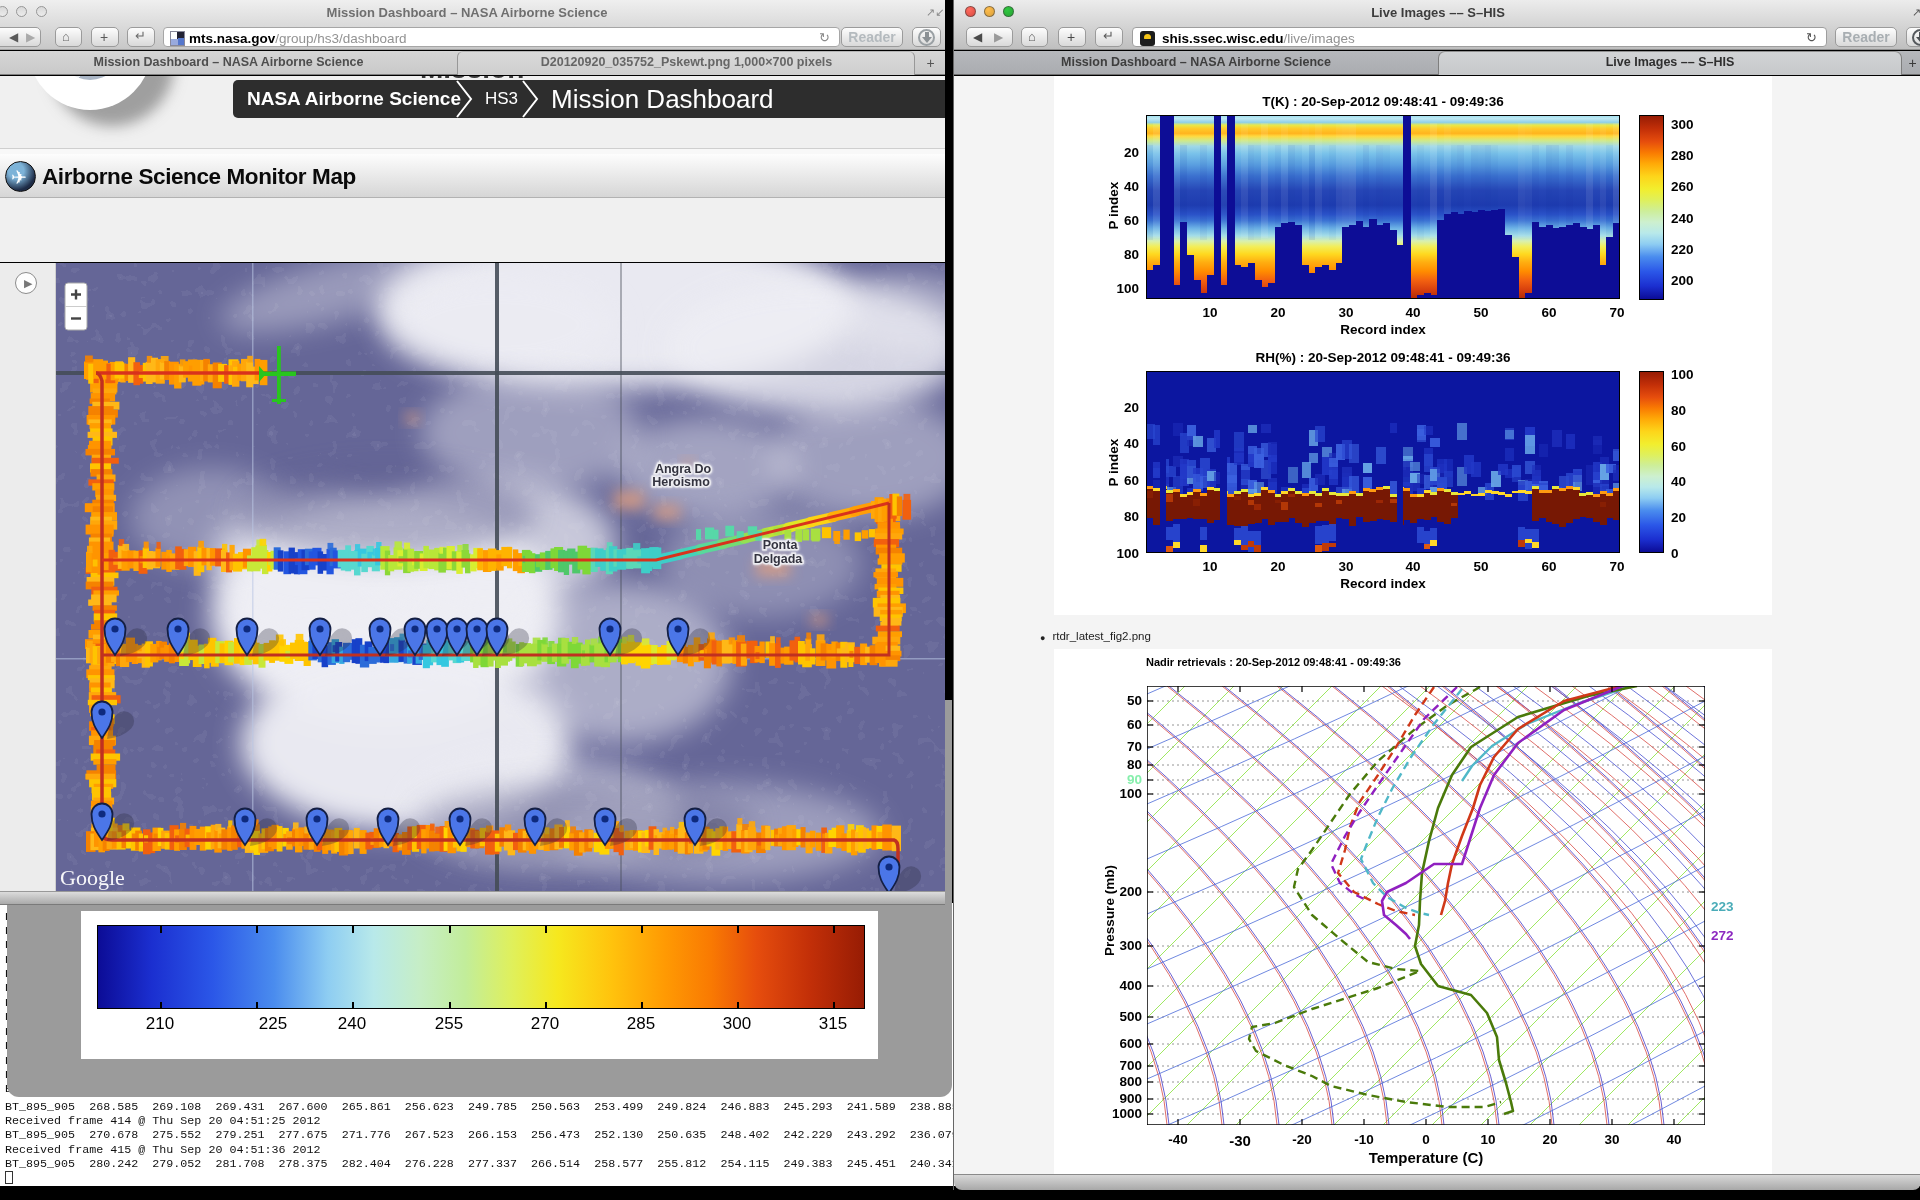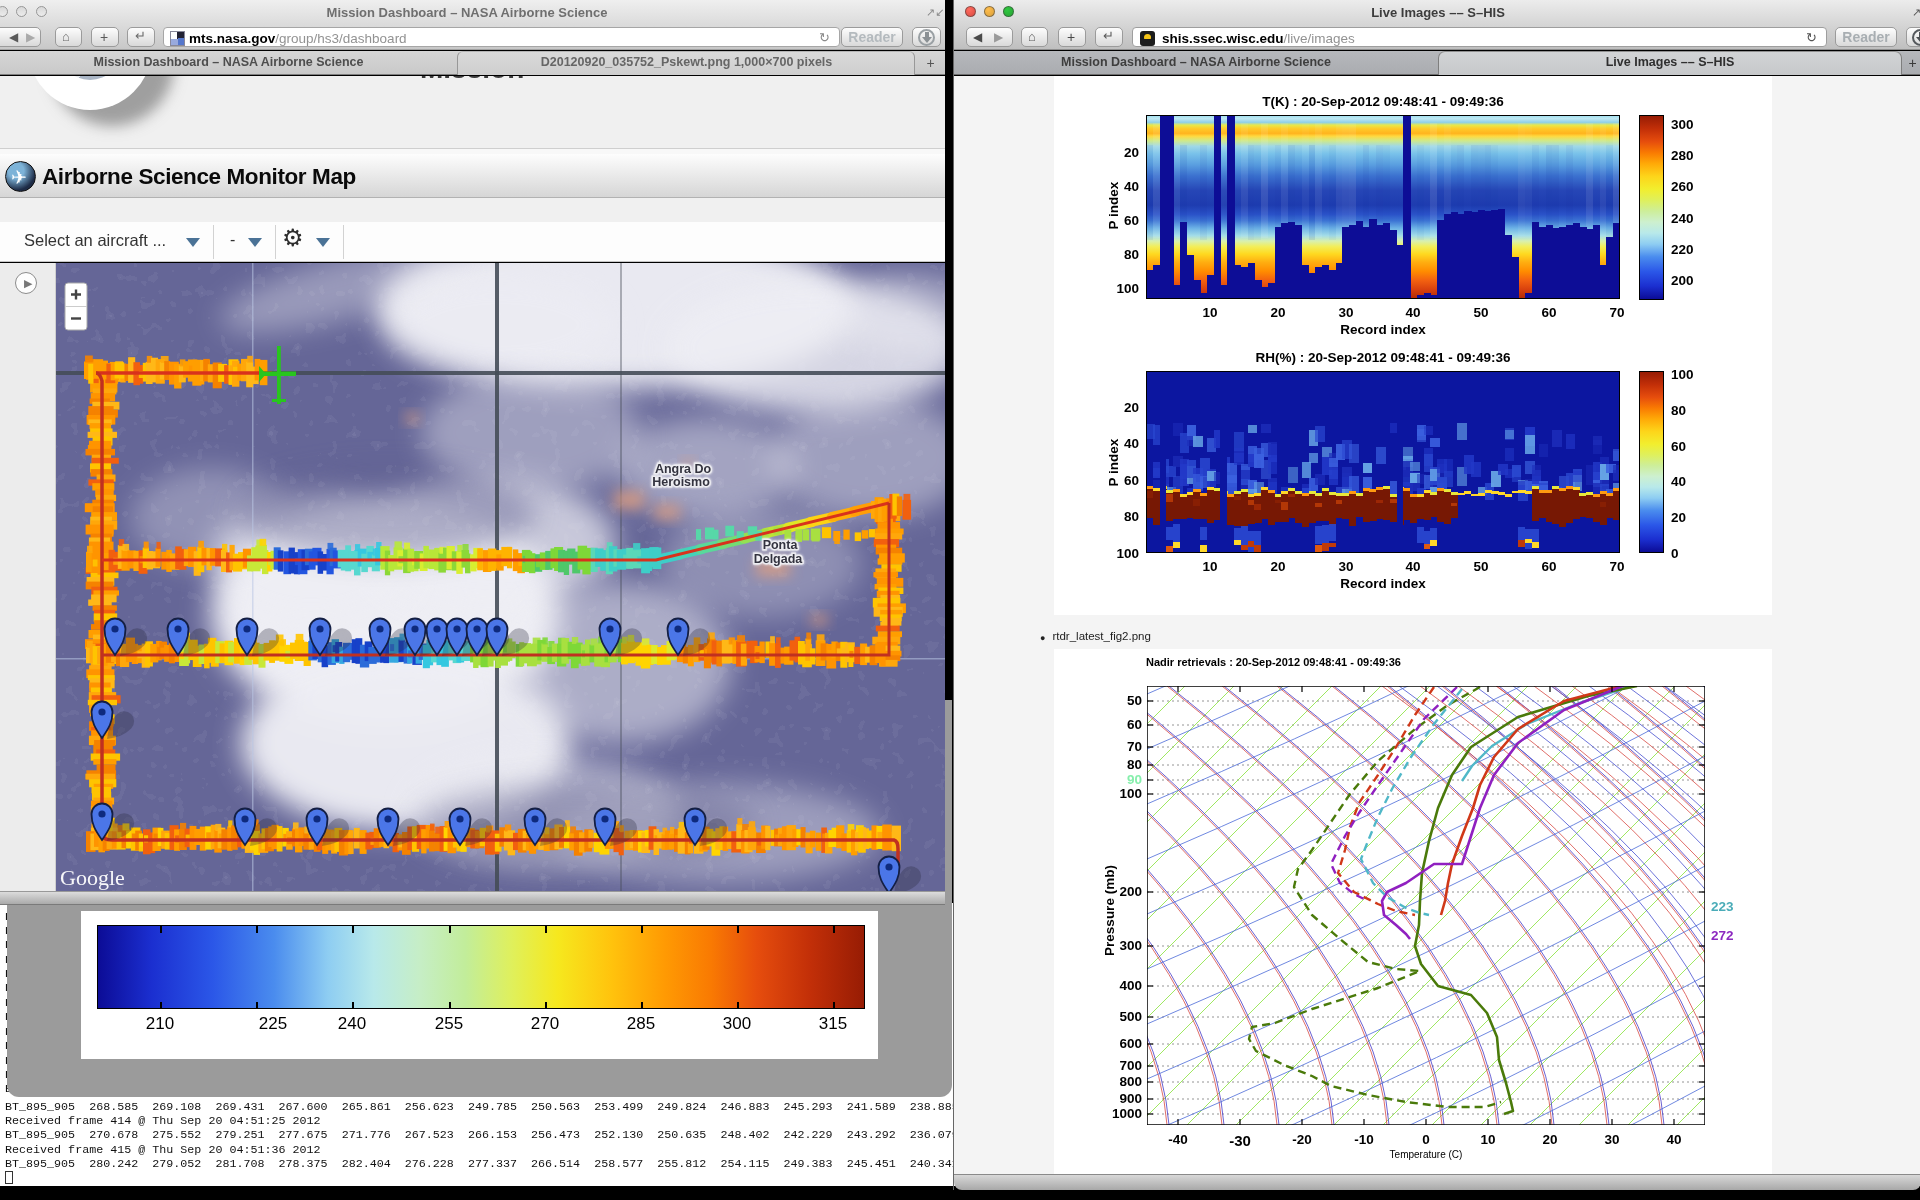--- a/index.html
+++ b/index.html
@@ -97,39 +97,39 @@
 <div class="abs" style="left:916px;top:55px;width:29px;text-align:center;font-size:14px;color:#555">+</div>
 <div class="abs" style="left:0;top:76px;width:945px;height:186px;background:#f0f0f0"></div>
 <div class="abs" style="left:0;top:76px;width:945px;height:72px;overflow:hidden">
  <div class="abs" style="left:28px;top:-90px;width:124px;height:124px;border-radius:50%;background:#fff;box-shadow:22px 16px 14px rgba(105,105,105,.6)"></div>
  <div class="abs" style="left:58px;top:-60px;width:64px;height:64px;border-radius:50%;background:conic-gradient(from 140deg,#aab6c6 0 60deg,#e8ecf0 0 130deg,#fff 0)"></div>
 
 </div>
 <div class="abs" style="left:420px;top:76px;width:240px;height:4px;overflow:hidden">
       <div style="font-size:28px;font-weight:bold;color:#3a3a3a;margin-top:-23px">Mission Dashboard</div>
     </div>
+<div class="abs" style="left:233px;top:80px;width:712px;height:38px;background:#2d2d2d;border-radius:5px 0 0 5px;color:#fff">
+ <span class="abs" style="left:14px;top:8px;font-size:19px;font-weight:bold;white-space:nowrap">NASA Airborne Science</span>
+ <svg class="abs" style="left:222px;top:0" width="20" height="38">
+        <path d="M2,1 L16,19 L2,37" fill="none" stroke="#fff" stroke-width="2"></path>
+      </svg>
+ <span class="abs" style="left:252px;top:9px;font-size:17px">HS3</span>
+ <svg class="abs" style="left:288px;top:0" width="20" height="38">
+        <path d="M2,1 L16,19 L2,37" fill="none" stroke="#fff" stroke-width="2"></path>
+      </svg>
+ <span class="abs" style="left:318px;top:4px;font-size:26px">Mission Dashboard</span>
+</div>
 <div class="abs" style="left:0;top:148px;width:945px;height:1px;background:#cfcfcf"></div>
 <div class="abs" style="left:0;top:149px;width:945px;height:5px;background:#f8f8f8"></div>
 <div class="abs" style="left:0;top:154px;width:945px;height:44px;background:linear-gradient(#fdfdfd,#d6d6d6);border-bottom:1px solid #b2b2b2">
  <div class="abs" style="left:5px;top:7px;width:31px;height:31px;border-radius:50%;background:radial-gradient(circle at 35% 30%,#7db3d8 0 28%,#1d2b46 70%);border:1px solid #111"></div>
  <div class="abs" style="left:11px;top:12px;color:#fff;font-size:19px">✈</div>
  <span class="abs" style="left:42px;top:10px;font-size:22.5px;font-weight:bold;color:#0a0a0a;letter-spacing:-0.4px">Airborne Science Monitor Map</span>
 </div>
 <div class="abs" style="left:0;top:199px;width:945px;height:23px;background:#f0f0f0"></div>
-<div class="abs" style="left:0;top:222px;width:945px;height:40px;background:#fdfdfd;border-bottom:1px solid #c6c6c6">
- <span class="abs" style="left:24px;top:9px;font-size:16.5px;color:#333">Select an aircraft ...</span>
- <div class="abs" style="left:186px;top:16px;width:0;height:0;border-left:7px solid transparent;border-right:7px solid transparent;border-top:9px solid #4a7296"></div>
- <div class="abs" style="left:213px;top:3px;width:1px;height:34px;background:#d2d2d2"></div>
- <span class="abs" style="left:230px;top:9px;font-size:16px;color:#333">-</span>
- <div class="abs" style="left:248px;top:16px;width:0;height:0;border-left:7px solid transparent;border-right:7px solid transparent;border-top:9px solid #4a7296"></div>
- <div class="abs" style="left:275px;top:3px;width:1px;height:34px;background:#d2d2d2"></div>
- <span class="abs" style="left:282px;top:2px;font-size:24px;color:#2e2e2e">⚙</span>
- <div class="abs" style="left:316px;top:16px;width:0;height:0;border-left:7px solid transparent;border-right:7px solid transparent;border-top:9px solid #4a7296"></div>
- <div class="abs" style="left:343px;top:3px;width:1px;height:34px;background:#d2d2d2"></div>
-</div>
 <div class="abs" style="left:0;top:263px;width:56px;height:628px;background:#ececec;border-right:1px solid #cfcfcf">
  <div class="abs" style="left:15px;top:9px;width:22px;height:22px;border:1.5px solid #8c8c8c;border-radius:50%;background:#fdfdfd"></div>
  <div class="abs" style="left:24px;top:14px;font-size:11px;color:#777">▶</div>
 </div>
 <svg class="abs" style="left:56px;top:263px" width="889" height="628" viewBox="0 0 889 628">
       <rect width="889" height="628" fill="#656697"></rect>
       <defs>
         <filter id="bl" x="-60%" y="-60%" width="220%" height="220%">
           <feGaussianBlur stdDeviation="14"></feGaussianBlur>
         </filter>
@@ -1958,16 +1958,16 @@
 <div class="abs" style="left:188px;top:1106px;width:80px;margin-left:-80px;text-align:right;font-size:13.5px;font-weight:bold;color:#000;">1000</div>
 <div class="abs" style="left:224px;top:1132px;width:560px;margin-left:-280px;text-align:center;font-size:13.5px;font-weight:bold;color:#000;">-40</div>
 <div class="abs" style="left:286px;top:1132px;width:560px;margin-left:-280px;text-align:center;font-size:15px;font-weight:bold;color:#000;">-30</div>
 <div class="abs" style="left:348px;top:1132px;width:560px;margin-left:-280px;text-align:center;font-size:13.5px;font-weight:bold;color:#000;">-20</div>
 <div class="abs" style="left:410px;top:1132px;width:560px;margin-left:-280px;text-align:center;font-size:13.5px;font-weight:bold;color:#000;">-10</div>
 <div class="abs" style="left:472px;top:1132px;width:560px;margin-left:-280px;text-align:center;font-size:13.5px;font-weight:bold;color:#000;">0</div>
 <div class="abs" style="left:534px;top:1132px;width:560px;margin-left:-280px;text-align:center;font-size:13.5px;font-weight:bold;color:#000;">10</div>
 <div class="abs" style="left:596px;top:1132px;width:560px;margin-left:-280px;text-align:center;font-size:13.5px;font-weight:bold;color:#000;">20</div>
 <div class="abs" style="left:658px;top:1132px;width:560px;margin-left:-280px;text-align:center;font-size:13.5px;font-weight:bold;color:#000;">30</div>
 <div class="abs" style="left:720px;top:1132px;width:560px;margin-left:-280px;text-align:center;font-size:13.5px;font-weight:bold;color:#000;">40</div>
-<div class="abs" style="left:472px;top:1149px;width:560px;margin-left:-280px;text-align:center;font-size:10px;font-weight:normal;color:#000;">Temperature (C)</div>
+<div class="abs" style="left:472px;top:1149px;width:560px;margin-left:-280px;text-align:center;font-size:15px;font-weight:bold;color:#000;">Temperature (C)</div>
 <div class="abs" style="left:155px;top:903px;width:560px;margin-left:-280px;text-align:center;font-size:13.5px;font-weight:bold;color:#000;transform:rotate(-90deg)">Pressure (mb)</div>
 <div class="abs" style="left:757px;top:899px;font-size:13.5px;font-weight:bold;color:#4aacb8;">223</div>
 <div class="abs" style="left:757px;top:928px;font-size:13.5px;font-weight:bold;color:#8c28c0;">272</div>
 </div>
 </body></html>

